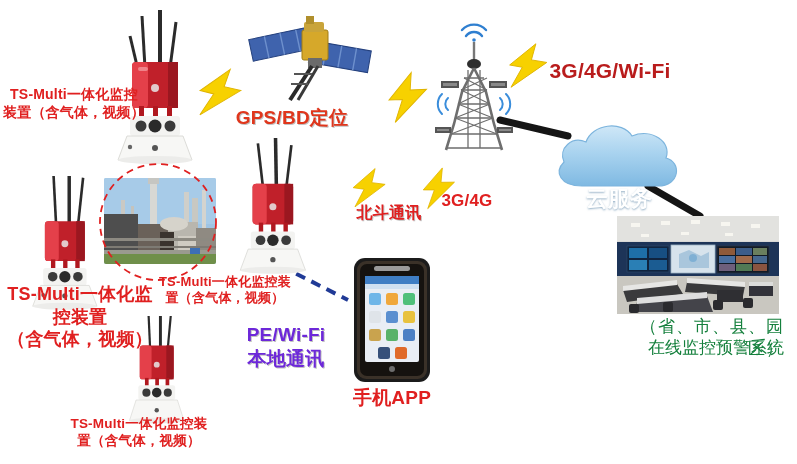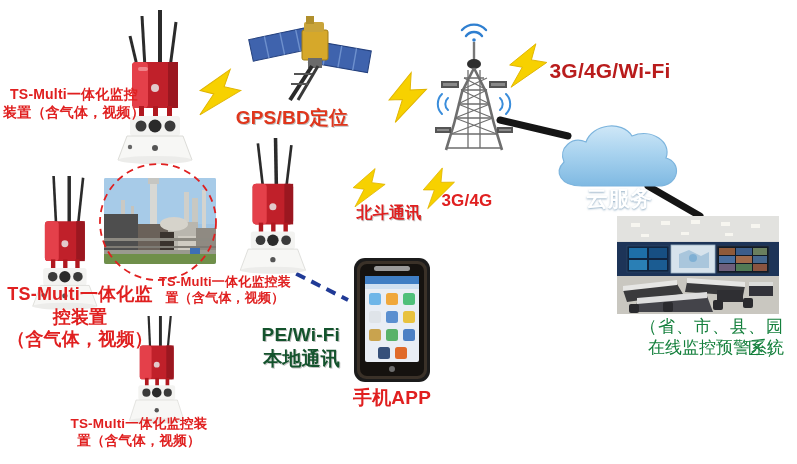--- a/index.html
+++ b/index.html
@@ -396,16 +396,16 @@
   <div class="cap-room" style="left:612px;top:337px;width:172px;font-size:17px;">在线监控预警系统</div>
 
   <div class="lbl sh" style="left:344px;top:203px;width:90px;font-size:16px;">北斗通讯</div>
 
   <div class="lbl sh" style="left:222px;top:106px;width:140px;font-size:19px;color:#e0361c;">GPS/BD定位</div>
 
   <div class="lbl" style="left:432px;top:190px;width:70px;font-size:17px;">3G/4G</div>
 
   <div class="lbl" style="left:540px;top:58px;width:140px;font-size:21px;color:#b91c1c;">3G/4G/Wi-Fi</div>
 
-  <div class="lbl sh" style="left:232px;top:323px;width:108px;font-size:19px;color:#14532d;text-align:right;">PE/Wi-Fi
+  <div class="lbl sh" style="left:232px;top:323px;width:108px;font-size:19px;color:#6d28d9;text-align:center;">PE/Wi-Fi
 本地通讯</div>
 
 </div>
 
 </body></html>

